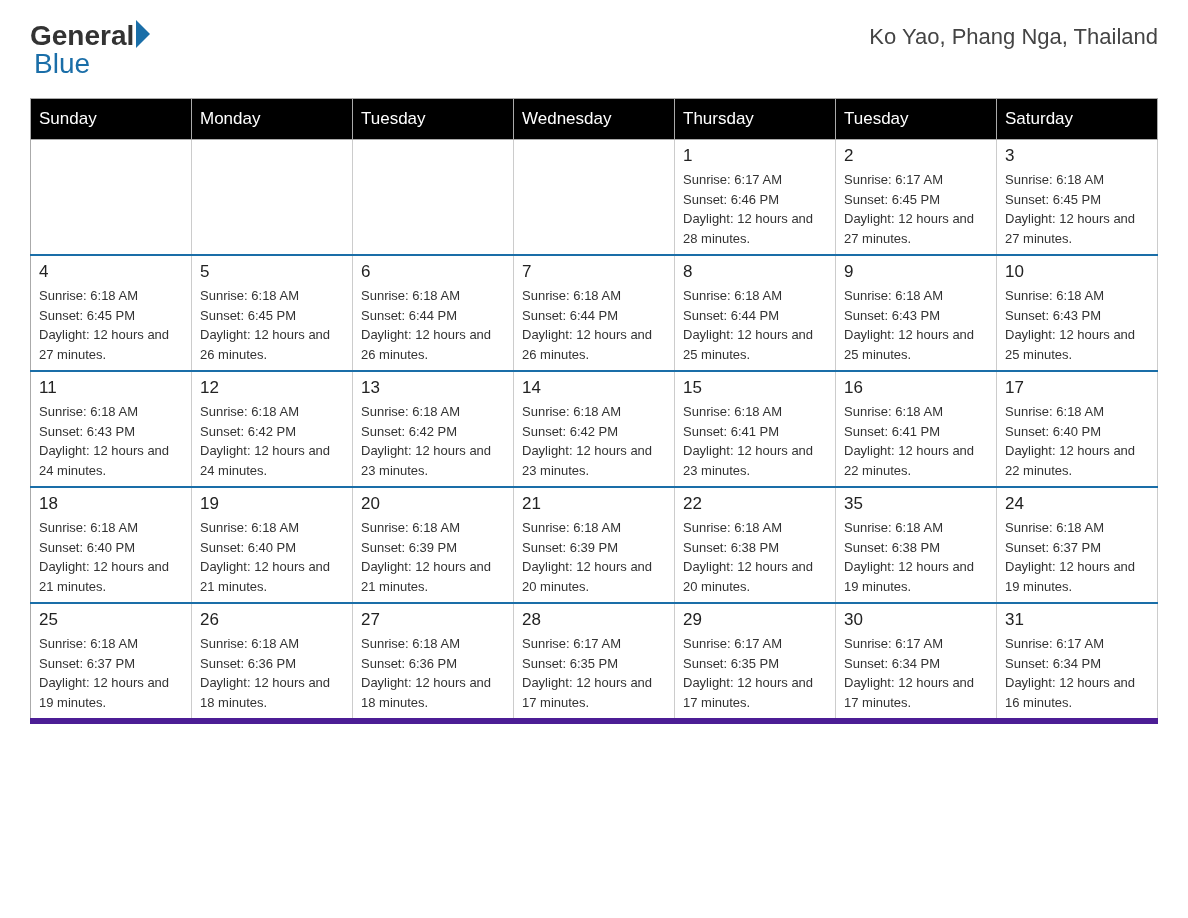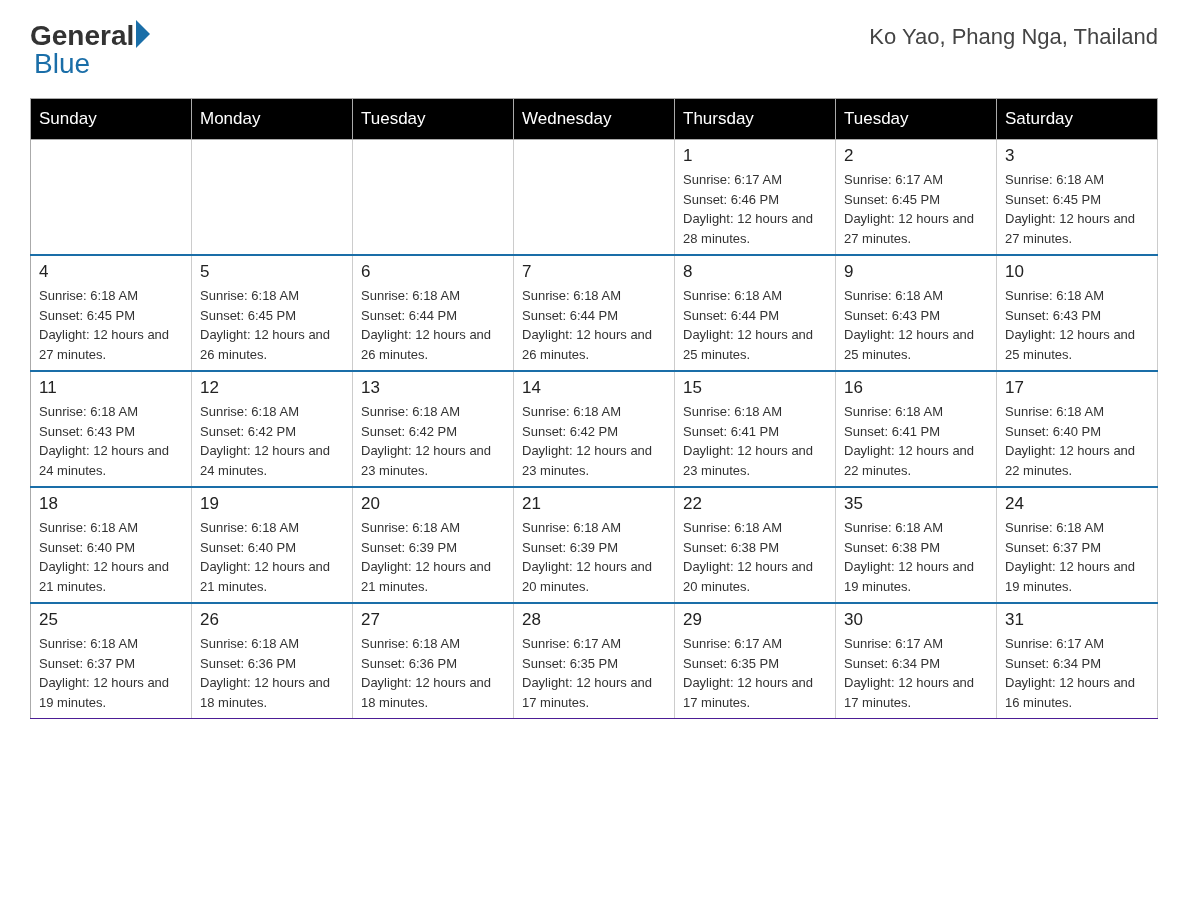--- a/index.html
+++ b/index.html
@@ -69,21 +69,21 @@
       vertical-align: top;
       padding: 6px 8px;
       border-right: 1px solid #ccc;
       border-bottom: 2px solid #1a6ea8;
       font-size: 13px;
       color: #333;
       width: calc(100% / 7);
       min-height: 100px;
     }
     .calendar-table tr:last-child td {
-      border-bottom: 1px solid #4c1d95;
+      border-bottom: 6px solid #4c1d95;
     }
     .day-number {
       font-size: 17px;
       color: #222;
       font-weight: normal;
       display: block;
       margin-bottom: 4px;
     }
     .day-info {
       font-size: 13px;

